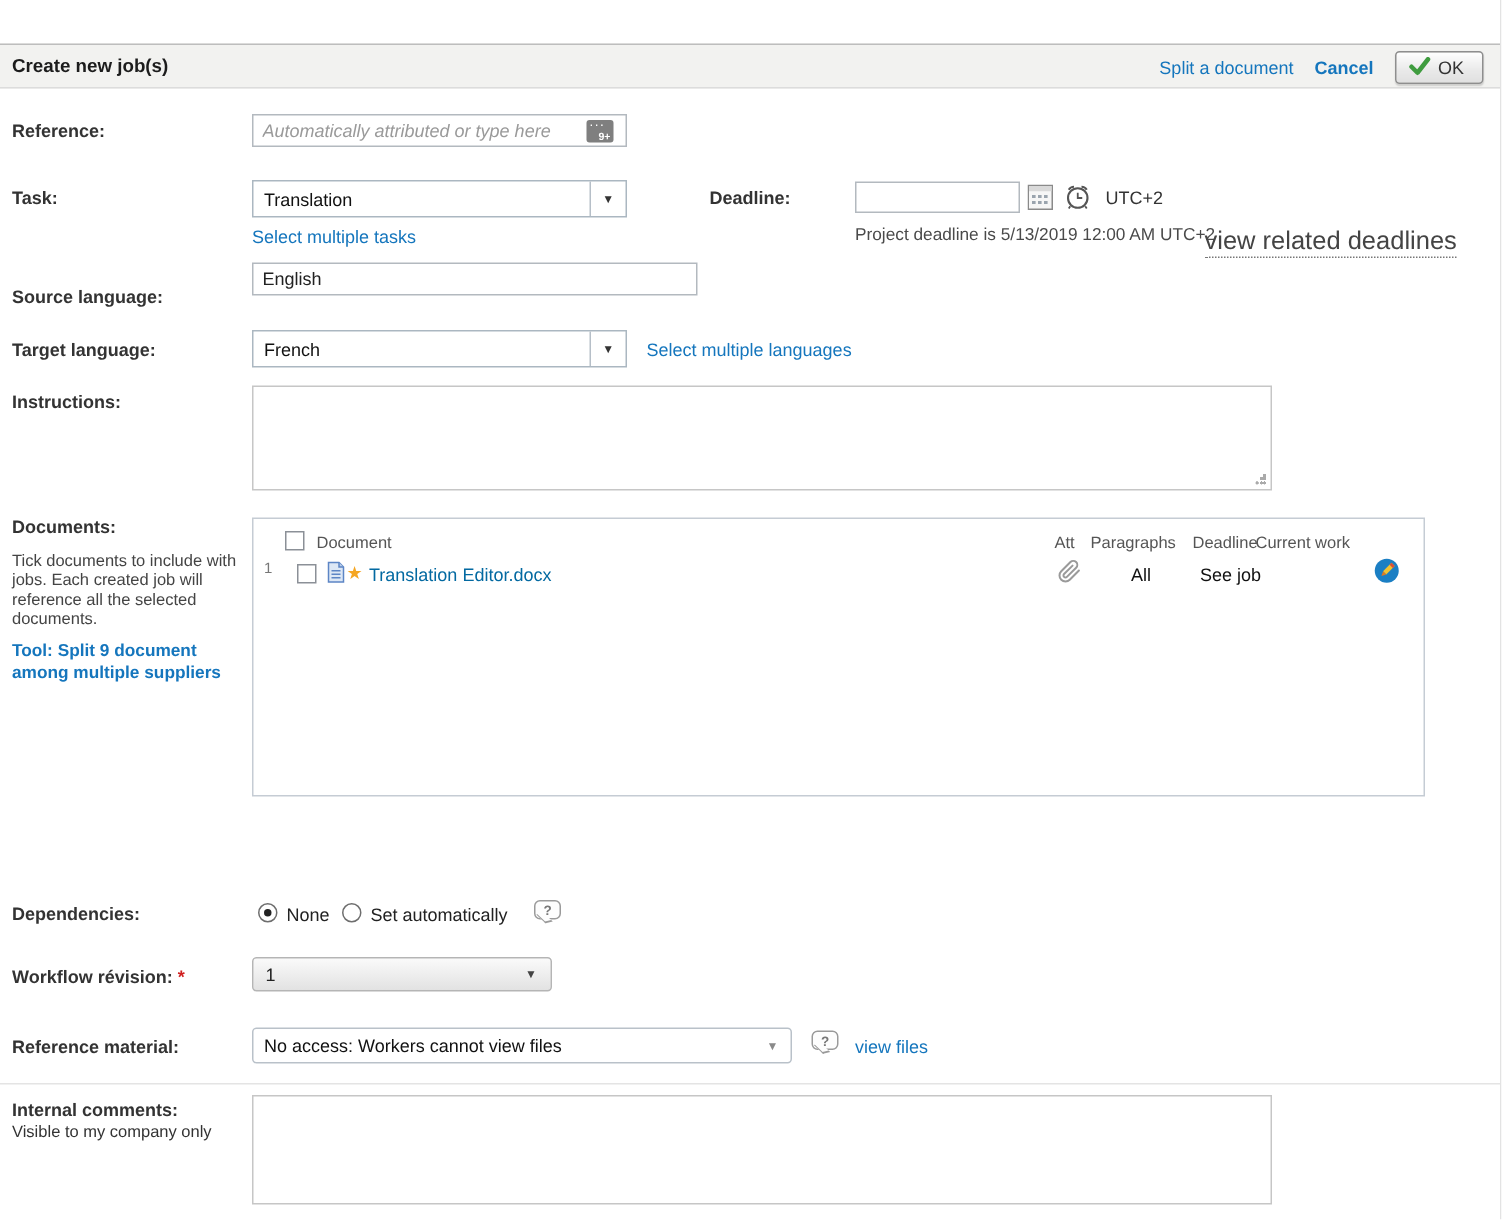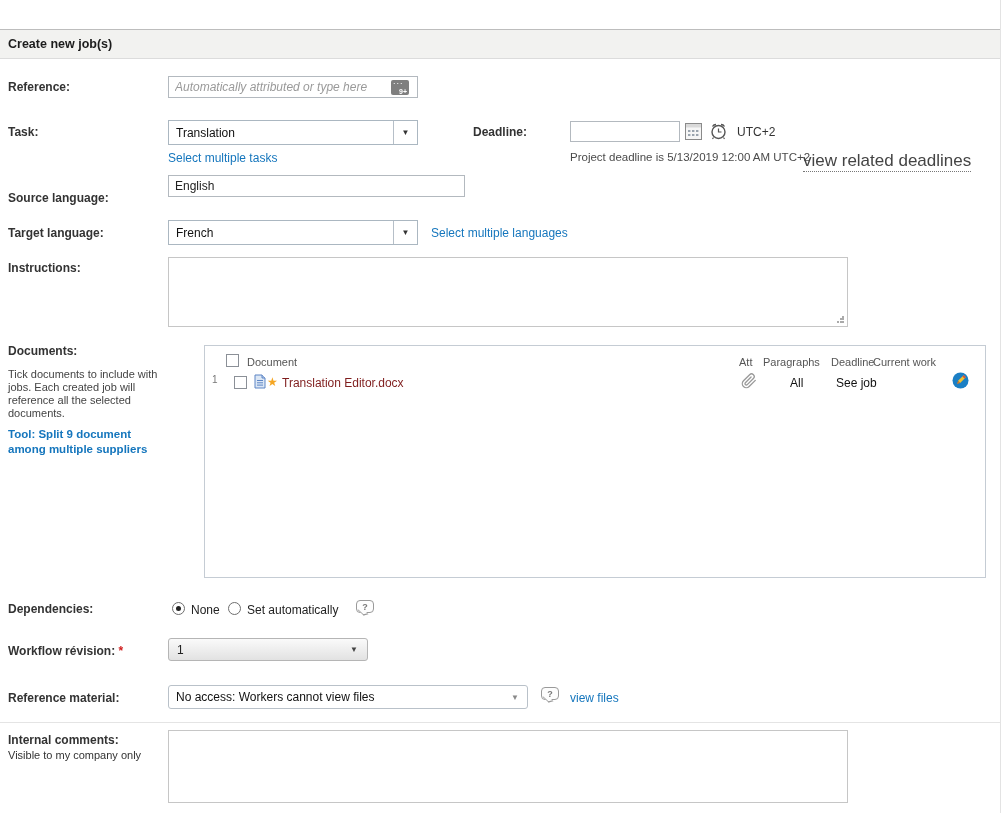--- a/index.html
+++ b/index.html
@@ -83,38 +83,48 @@
   .help-bubble {
     position:absolute; width:18px; height:13px; border:1px solid #9a9a9a; border-radius:4px;
     background:#fdfdfd; color:#777; font-size:9px; font-weight:bold; text-align:center; line-height:12px; cursor:pointer;
   }
   .help-bubble::after {
     content:""; position:absolute; left:3px; bottom:-3px; width:5px; height:5px;
     background:#fdfdfd; border-left:1px solid #9a9a9a; border-bottom:1px solid #9a9a9a;
     transform:skewX(40deg) rotate(-12deg); 
   }
   
-  .doc-panel { position:absolute; left:168px; top:345px; width:782px; height:233px; border:1px solid #c5ccd4; background:#fff;margin-left:36px; }
+  .doc-panel { position:absolute; left:168px; top:345px; width:782px; height:186px; border:1px solid #c5ccd4; background:#fff; }
   .chk { position:absolute; width:13px; height:13px; border:1px solid #8b9097; background:#fff; cursor:pointer; }
   .col-head { position:absolute; color:#555; font-size:11px; white-space:nowrap; }
   .radio { position:absolute; width:13px; height:13px; border:1px solid #6e6e6e; border-radius:50%; background:#fff; cursor:pointer; }
   .radio.sel::after { content:""; position:absolute; left:3px; top:3px; width:5px; height:5px; border-radius:50%; background:#222; }
   .divider { position:absolute; left:0; width:1001px; height:1px; background:#e4e4e4; }
   .star { color:#f5a623; font-size:12px; }
   .abs { position:absolute; }
   .nw { white-space:nowrap; }
 </style>
 </head>
 <body>
 
 <div id="app">
 
 
   <div class="header">
     <div class="header-title">Create new job(s)</div>
+    <div class="header-actions">
+      <a class="link">Split a document</a>
+      <a class="link link-bold">Cancel</a>
+      <div class="ok-btn">
+        <svg width="15" height="13" viewBox="0 0 15 13">
+          <path d="M2 6.5 L6 10.5 L13 1.5" stroke="#3f9c3f" stroke-width="3" fill="none" stroke-linecap="round" stroke-linejoin="round"></path>
+        </svg>
+        <span>OK</span>
+      </div>
+    </div>
   </div>
 
   <div class="lbl" style="top:80px">Reference:</div>
   <input class="txt" style="left: 168px; top: 76px; width: 250px;" type="text" placeholder="Automatically attributed or type here">
   <div class="auto-icon" style="left:391px; top:80px">
     <span class="dots">...</span>
     <span class="nineplus">9+</span>
   </div>
 
   <div class="lbl" style="top:125px">Task:</div>
@@ -177,21 +187,21 @@
 
     <div>
       <div class="abs" style="left:7px; top:28px; font-size:10px; color:#777">1</div>
       <span class="chk" style="left:29px; top:30px"></span>
       <svg class="abs" style="left:49px; top:28px" width="12" height="15" viewBox="0 0 12 15">
         <path d="M1 1 H8 L11 4 V14 H1 Z" fill="#dce7f5" stroke="#5c85c5"></path>
         <path d="M8 1 L8 4 L11 4" fill="#b9cdea" stroke="#5c85c5"></path>
         <path d="M3 6.5 H9 M3 8.8 H9 M3 11.1 H9" stroke="#5c85c5" stroke-width="1"></path>
       </svg>
       <span class="abs star" style="left:62px; top:29px">★</span>
-      <div class="abs nw" style="left:77px; top:30px; color:#7f1d1d">Translation Editor.docx</div>
+      <div class="abs nw" style="left:77px; top:30px; color:#0369a1">Translation Editor.docx</div>
       <svg class="abs" style="left:536px; top:27px" width="16" height="16" viewBox="0 0 24 24">
         <path d="M21.44 11.05l-9.19 9.19a6 6 0 0 1-8.49-8.49l9.19-9.19a4 4 0 0 1 5.66 5.66l-9.2 9.19a2 2 0 0 1-2.83-2.83l8.49-8.48" fill="none" stroke="#9a9a9a" stroke-width="2" stroke-linecap="round" stroke-linejoin="round"></path>
       </svg>
       <div class="abs" style="left:585px; top:30px; color:#111">All</div>
       <div class="abs nw" style="left:631px; top:30px; color:#111">See job</div>
       <svg class="abs" style="left:747px; top:26px" width="17" height="17" viewBox="0 0 17 17">
         <circle cx="8.5" cy="8.5" r="8" fill="#1b7fc4"></circle>
         <g transform="rotate(45 8.5 8.5)">
           <rect x="7" y="2.5" width="3" height="8" fill="#f2c230"></rect>
           <path d="M7 10.5 H10 L8.5 13.5 Z" fill="#e07a20"></path>

